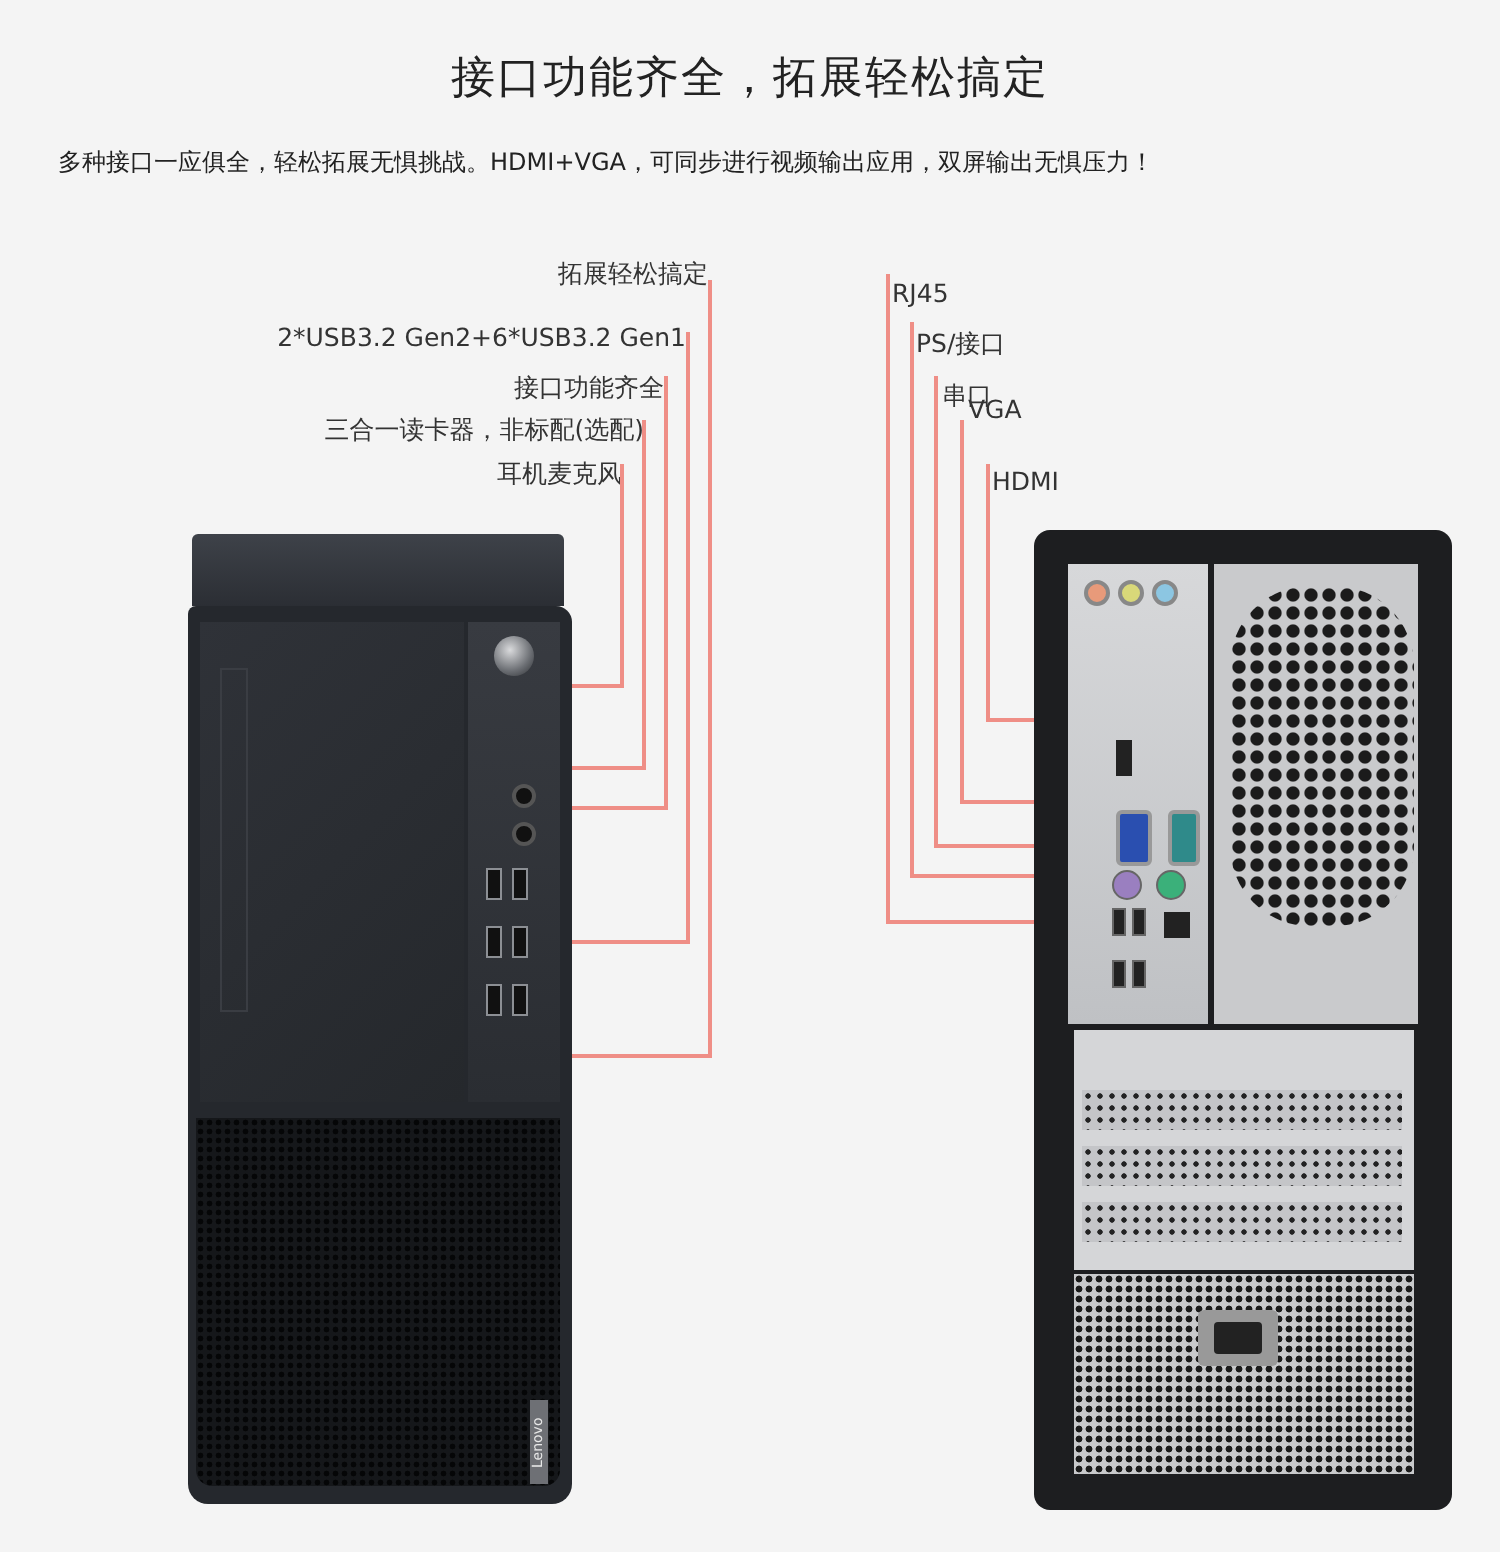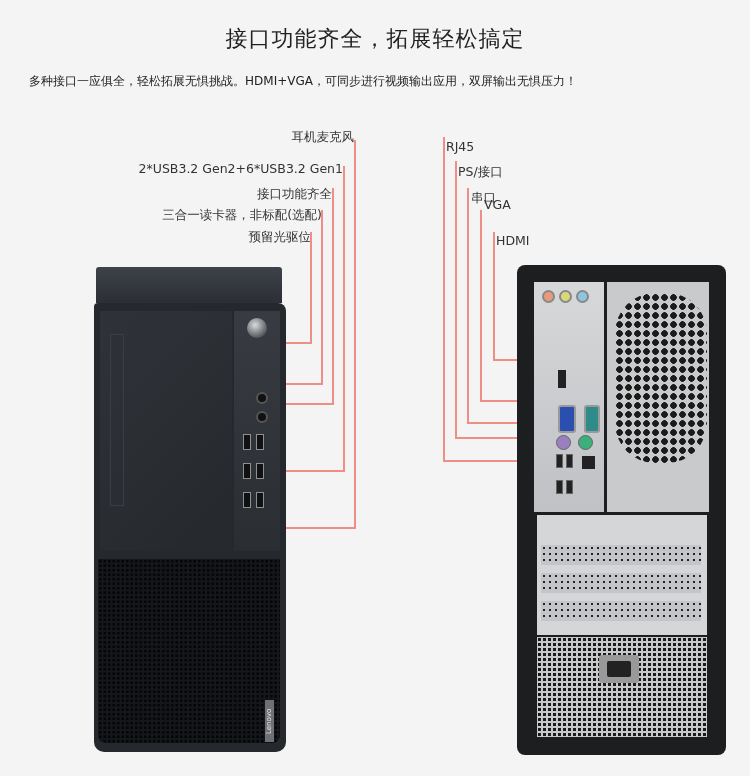--- a/index.html
+++ b/index.html
@@ -52,25 +52,25 @@
          background-image:radial-gradient(circle,#1b1b1b 1.5px,transparent 1.9px); background-size:5px 5px; }
   .psu-socket { position:absolute; left:62px; top:18px; width:40px; height:28px; background:#999; border-radius:3px; }
   .psu-socket::after { content:""; position:absolute; left:8px; top:6px; width:24px; height:16px; background:#222; border-radius:2px; }
 </style>
 </head>
 <body>
 
 <div class="title">接口功能齐全，拓展轻松搞定</div>
 <div class="subtitle">多种接口一应俱全，轻松拓展无惧挑战。HDMI+VGA，可同步进行视频输出应用，双屏输出无惧压力！</div>
 
-<div class="label" style="right:396px;top:129px;">耳机麦克风</div>
+<div class="label" style="right:396px;top:129px;">拓展轻松搞定</div>
 <div class="label" style="right:407px;top:161px;">2*USB3.2 Gen2+6*USB3.2 Gen1</div>
 <div class="label" style="right:418px;top:186px;">接口功能齐全</div>
 <div class="label" style="right:428px;top:207px;">三合一读卡器，非标配(选配)</div>
-<div class="label" style="right:439px;top:229px;">预留光驱位</div>
+<div class="label" style="right:439px;top:229px;">耳机麦克风</div>
 
 <div class="line vl" style="left:354px;top:140px;height:388px;"></div>
 <div class="line hl" style="left:106px;top:527px;width:250px;"></div>
 <div class="line vl" style="left:106px;top:490px;height:38px;"></div>
 
 <div class="line vl" style="left:343px;top:166px;height:306px;"></div>
 <div class="line hl" style="left:281px;top:470px;width:63px;"></div>
 <div class="line vl" style="left:281px;top:428px;height:88px;"></div>
 
 <div class="line vl" style="left:332px;top:188px;height:217px;"></div>

